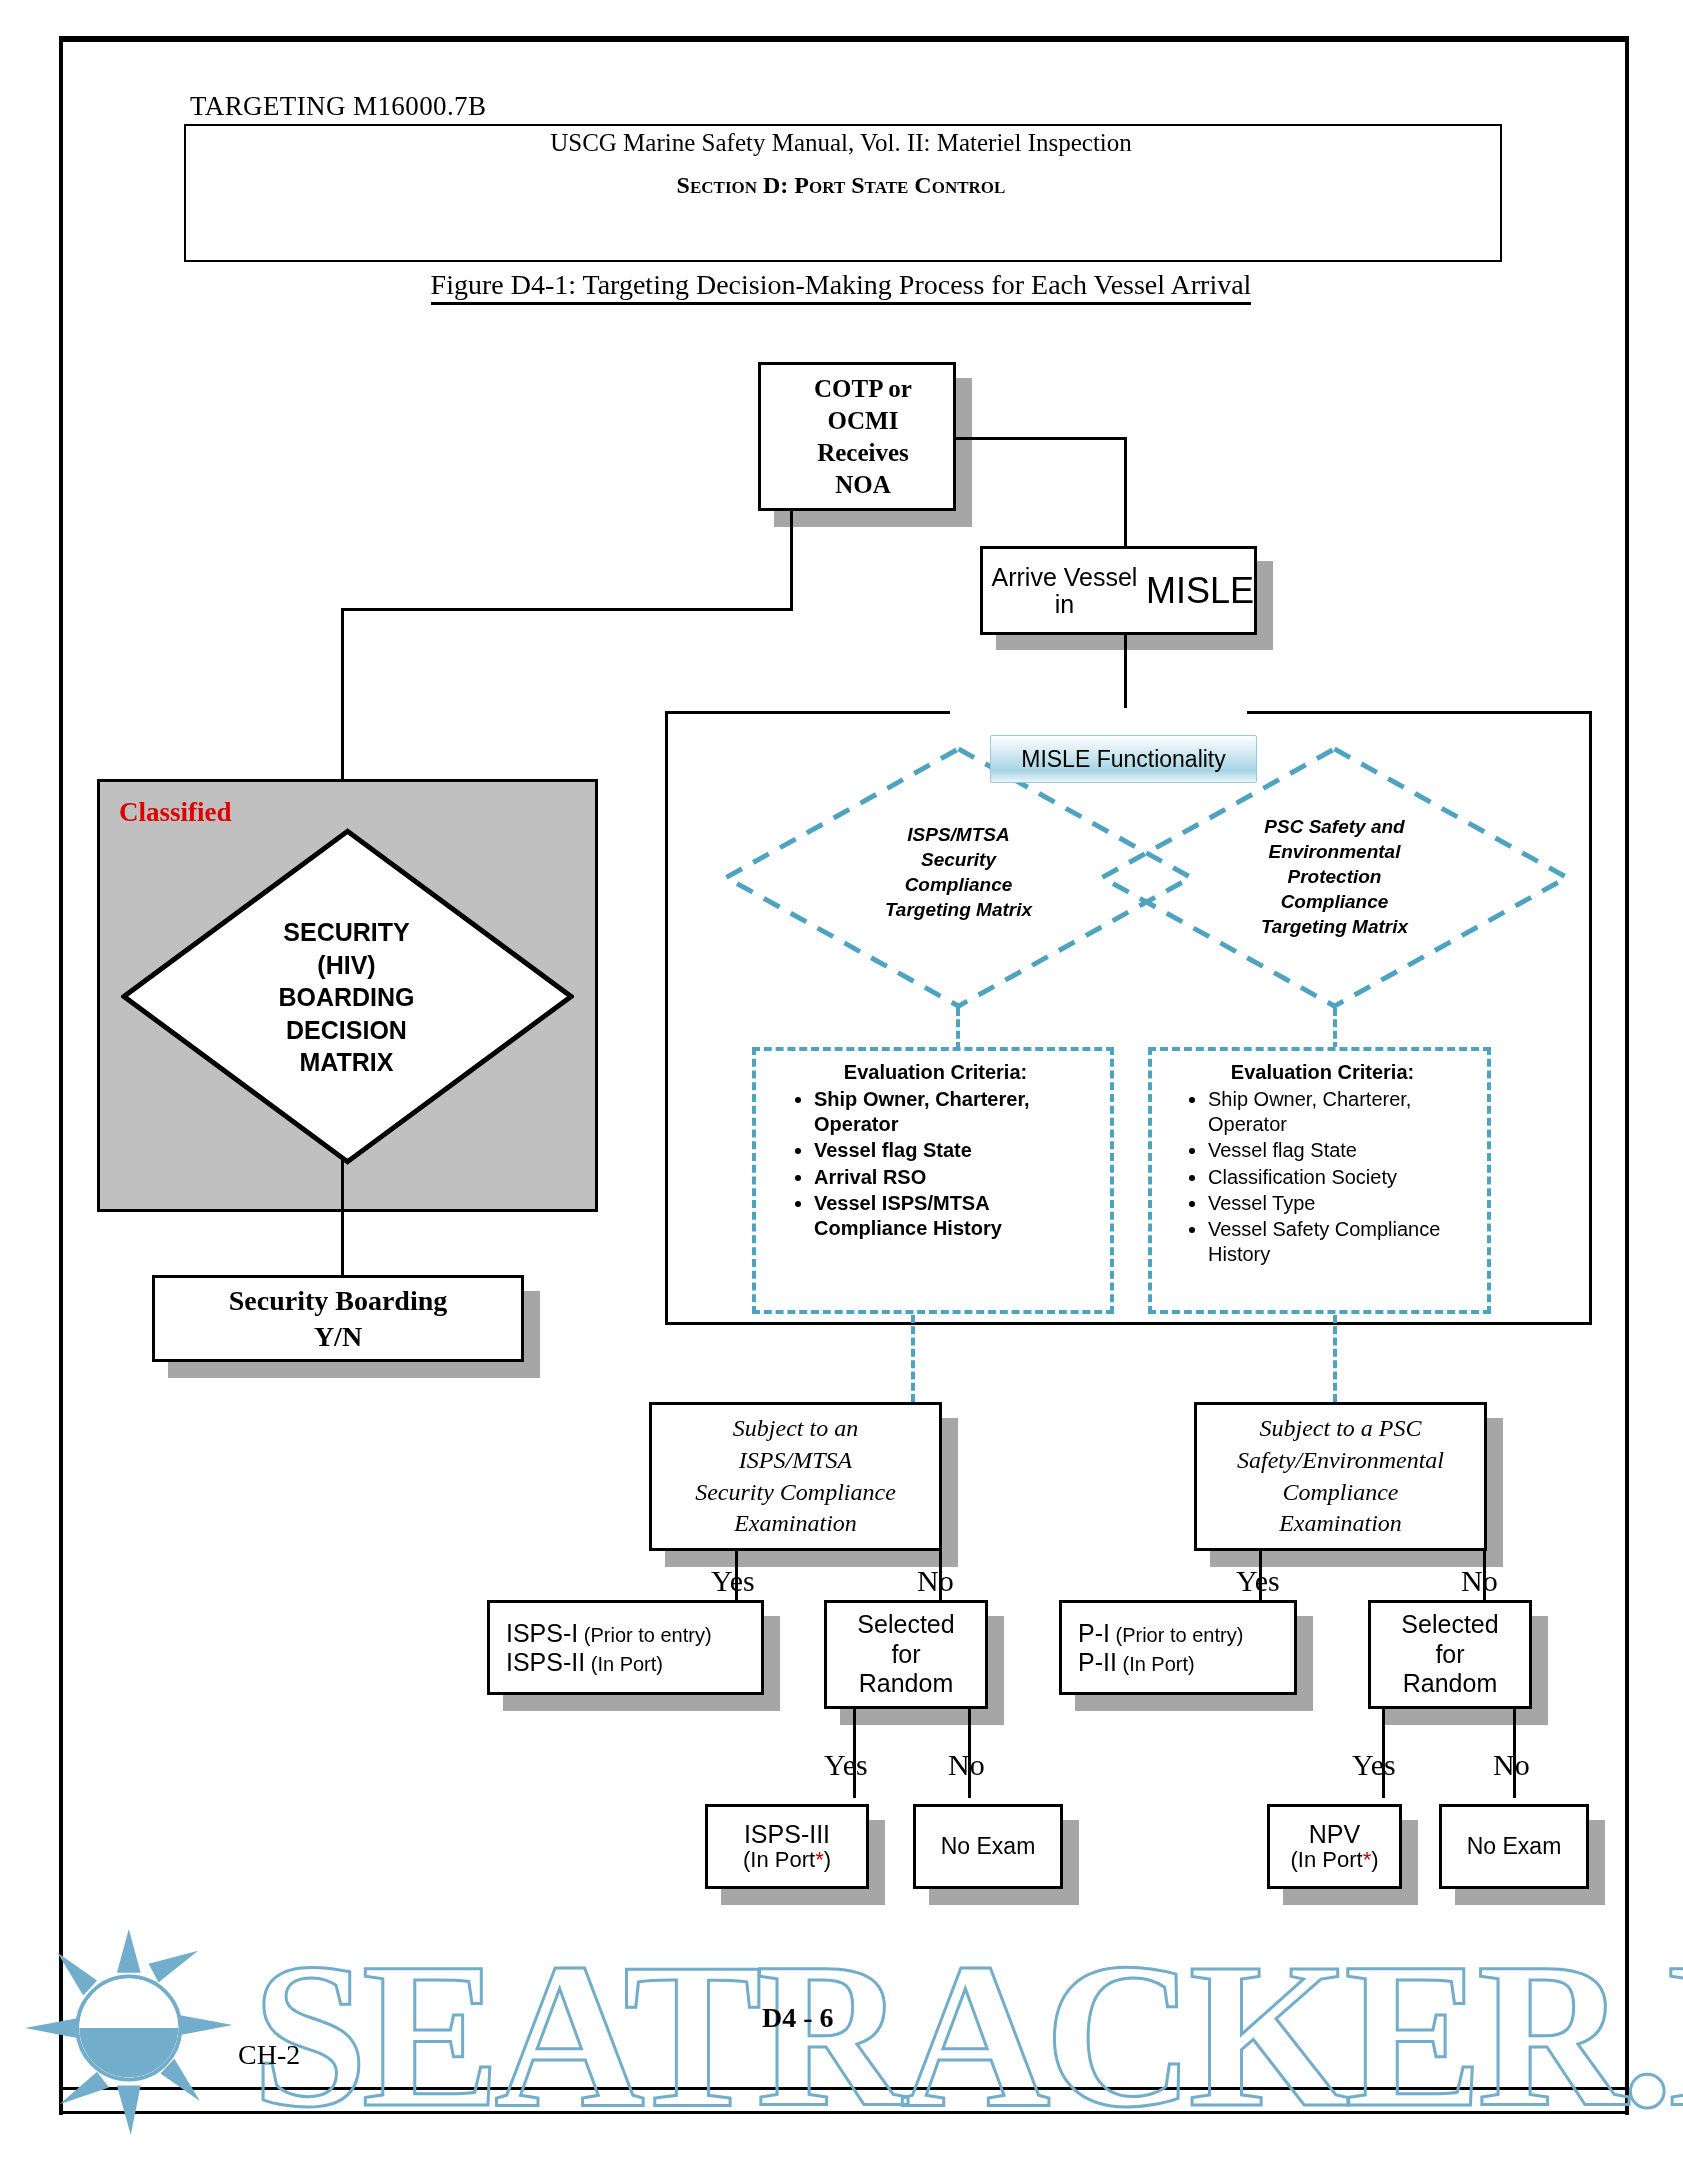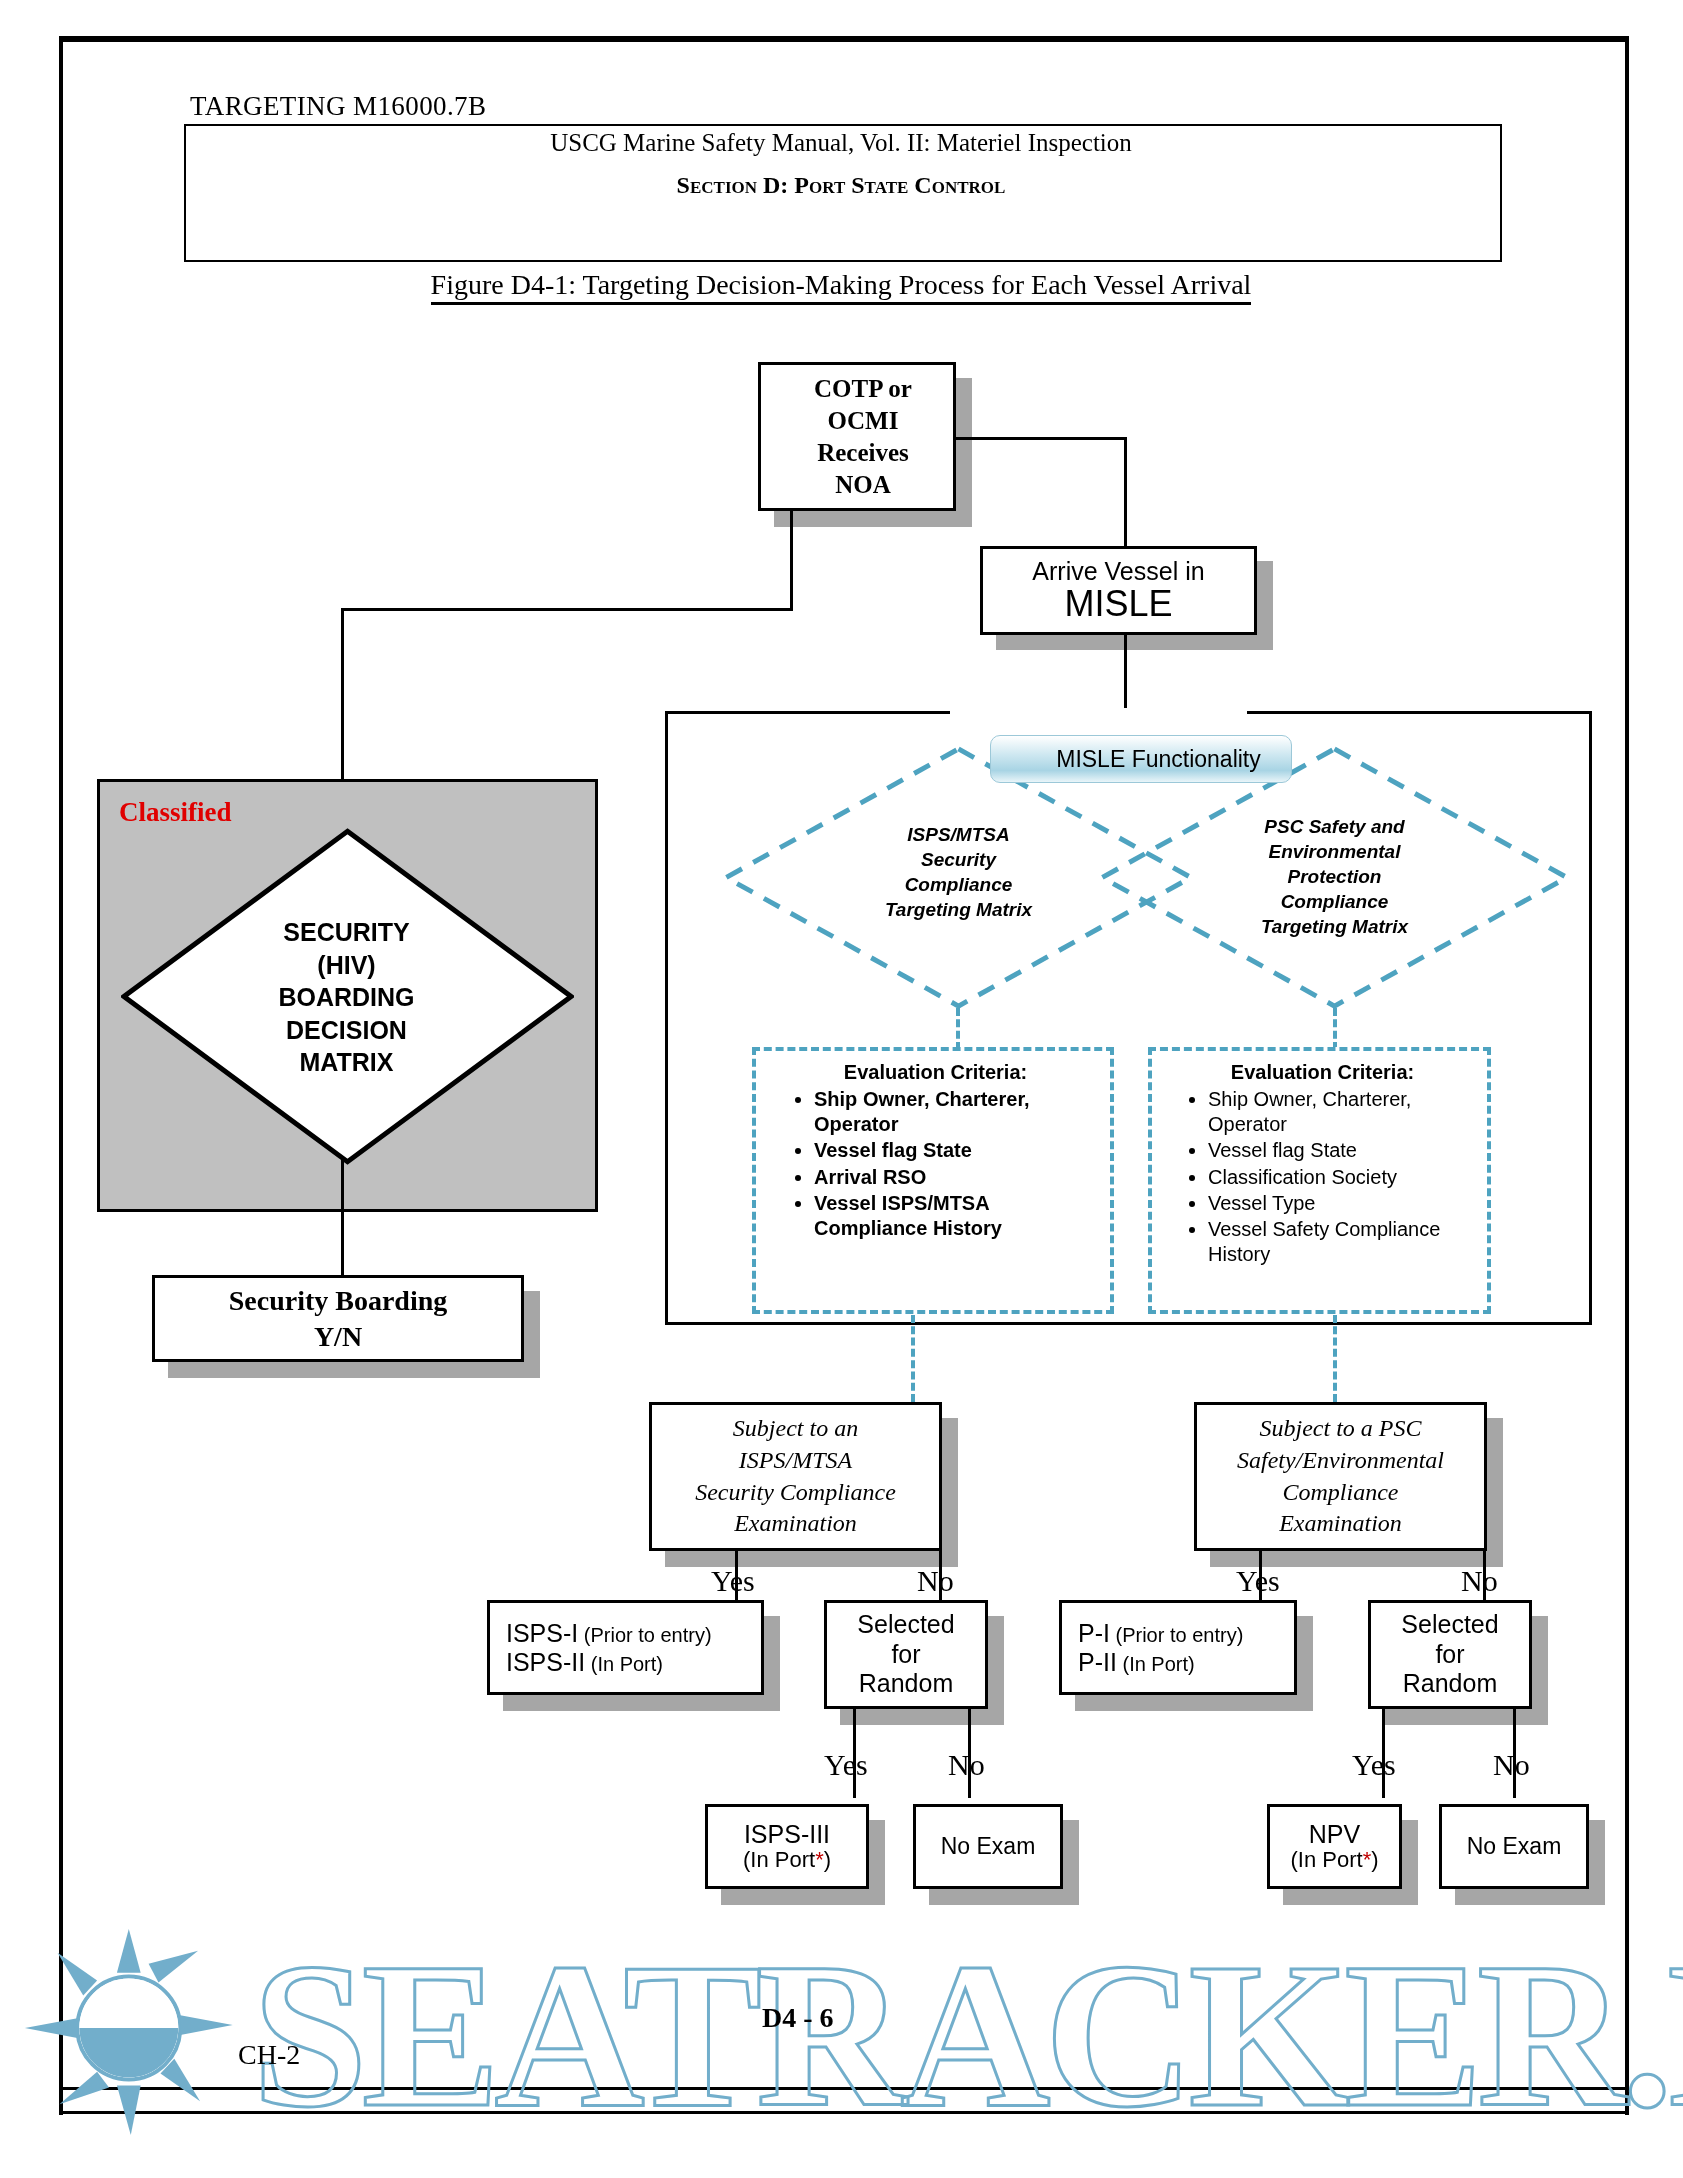--- a/index.html
+++ b/index.html
@@ -43,24 +43,24 @@
      font-family:"Liberation Serif",serif;z-index:3;text-align:right;}
   #security-diamond{position:absolute;left:121px;top:828px;width:453px;height:337px;z-index:2;}
   #security-diamond-text{position:absolute;left:193px;top:916px;width:307px;text-align:center;
      font-family:"Liberation Sans",sans-serif;font-weight:bold;font-size:25px;line-height:1.3;z-index:3;}
 
   
   #misle-container{position:absolute;left:665px;top:711px;width:927px;height:614px;
      border:3px solid #000;border-top:3px solid #000;box-sizing:border-box;z-index:1;background:transparent;}
   #misle-cover{position:absolute;left:950px;top:708px;width:297px;height:10px;background:#fff;z-index:2;}
   #misle-func{position:absolute;left:990px;top:735px;width:265px;height:46px;z-index:4;
-     border:1px solid #9cc8d8;border-radius:10px;
+     border:1px solid #9cc8d8;border-radius:2px;
      background:linear-gradient(to bottom,#ffffff 0%,#cfe8f1 40%,#a8d4e4 75%,#e9f5f9 100%);
      display:flex;align-items:center;justify-content:center;
-     font-family:"Liberation Sans",sans-serif;font-size:23px;color:#000;padding-left:35px;}
+     font-family:"Liberation Sans",sans-serif;font-size:23px;color:#000;}
 
   .dmd{position:absolute;z-index:3;}
   .dmd-text{position:absolute;z-index:4;text-align:center;
       font-family:"Liberation Sans",sans-serif;font-style:italic;font-weight:bold;font-size:19px;line-height:1.32;}
 
   .crit-box{position:absolute;z-index:3;box-sizing:border-box;background:#fff;
       border:4px dashed #4ea3c0;}
   .crit-inner{position:absolute;z-index:4;}
   .crit-title{text-align:center;font-size:20px;margin-bottom:3px;}
   .crit-list{margin:0;padding-left:42px;list-style:disc;}
@@ -108,21 +108,21 @@
 NOA</div>
 
   <div class="ln lnh" style="left:956px;top:437px;width:170px;"></div>
   <div class="ln lnv" style="left:1124px;top:437px;height:125px;"></div>
 
   <div class="ln lnv" style="left:790px;top:511px;height:99px;"></div>
   <div class="ln lnh" style="left:341px;top:608px;width:452px;"></div>
   <div class="ln lnv" style="left:341px;top:608px;height:226px;"></div>
 
   <div class="shadow" style="left:996px;top:561px;width:277px;height:89px;"></div>
-  <div class="box" id="arrive-box" style="left:980px;top:546px;width:277px;height:89px;flex-direction:column;">
+  <div class="box" id="arrive-box" style="left:980px;top:546px;width:277px;height:89px;flex-direction:row;">
     <div class="sans" style="font-size:25px;line-height:1.05;">Arrive Vessel in</div>
     <div class="sans" style="font-size:36px;line-height:1.05;">MISLE</div>
   </div>
 
   <div class="ln lnv" style="left:1124px;top:635px;height:79px;"></div>
 
   <div id="classified-panel"></div>
   <div id="classified-label">Classified</div>
 
   <svg id="security-diamond" viewBox="0 0 458 340">

